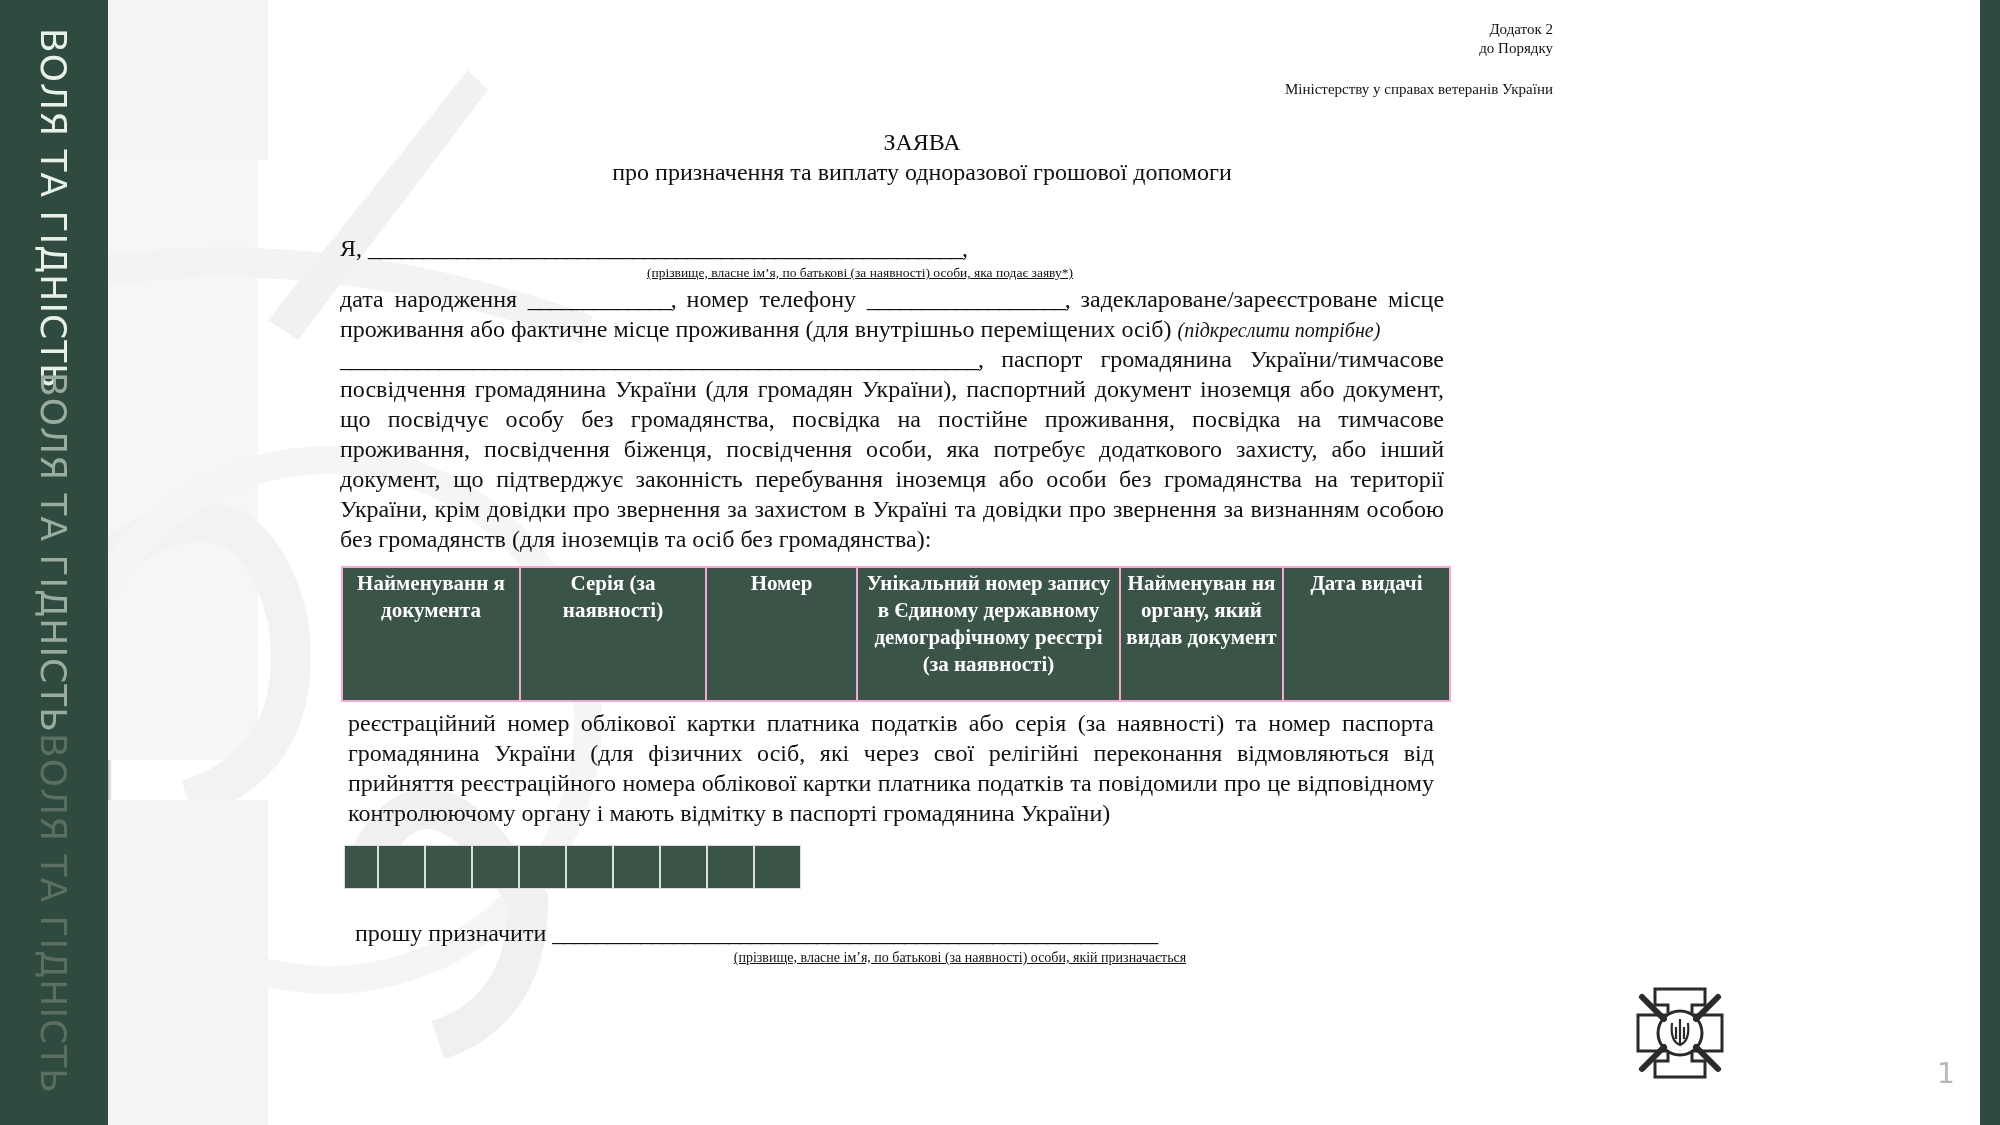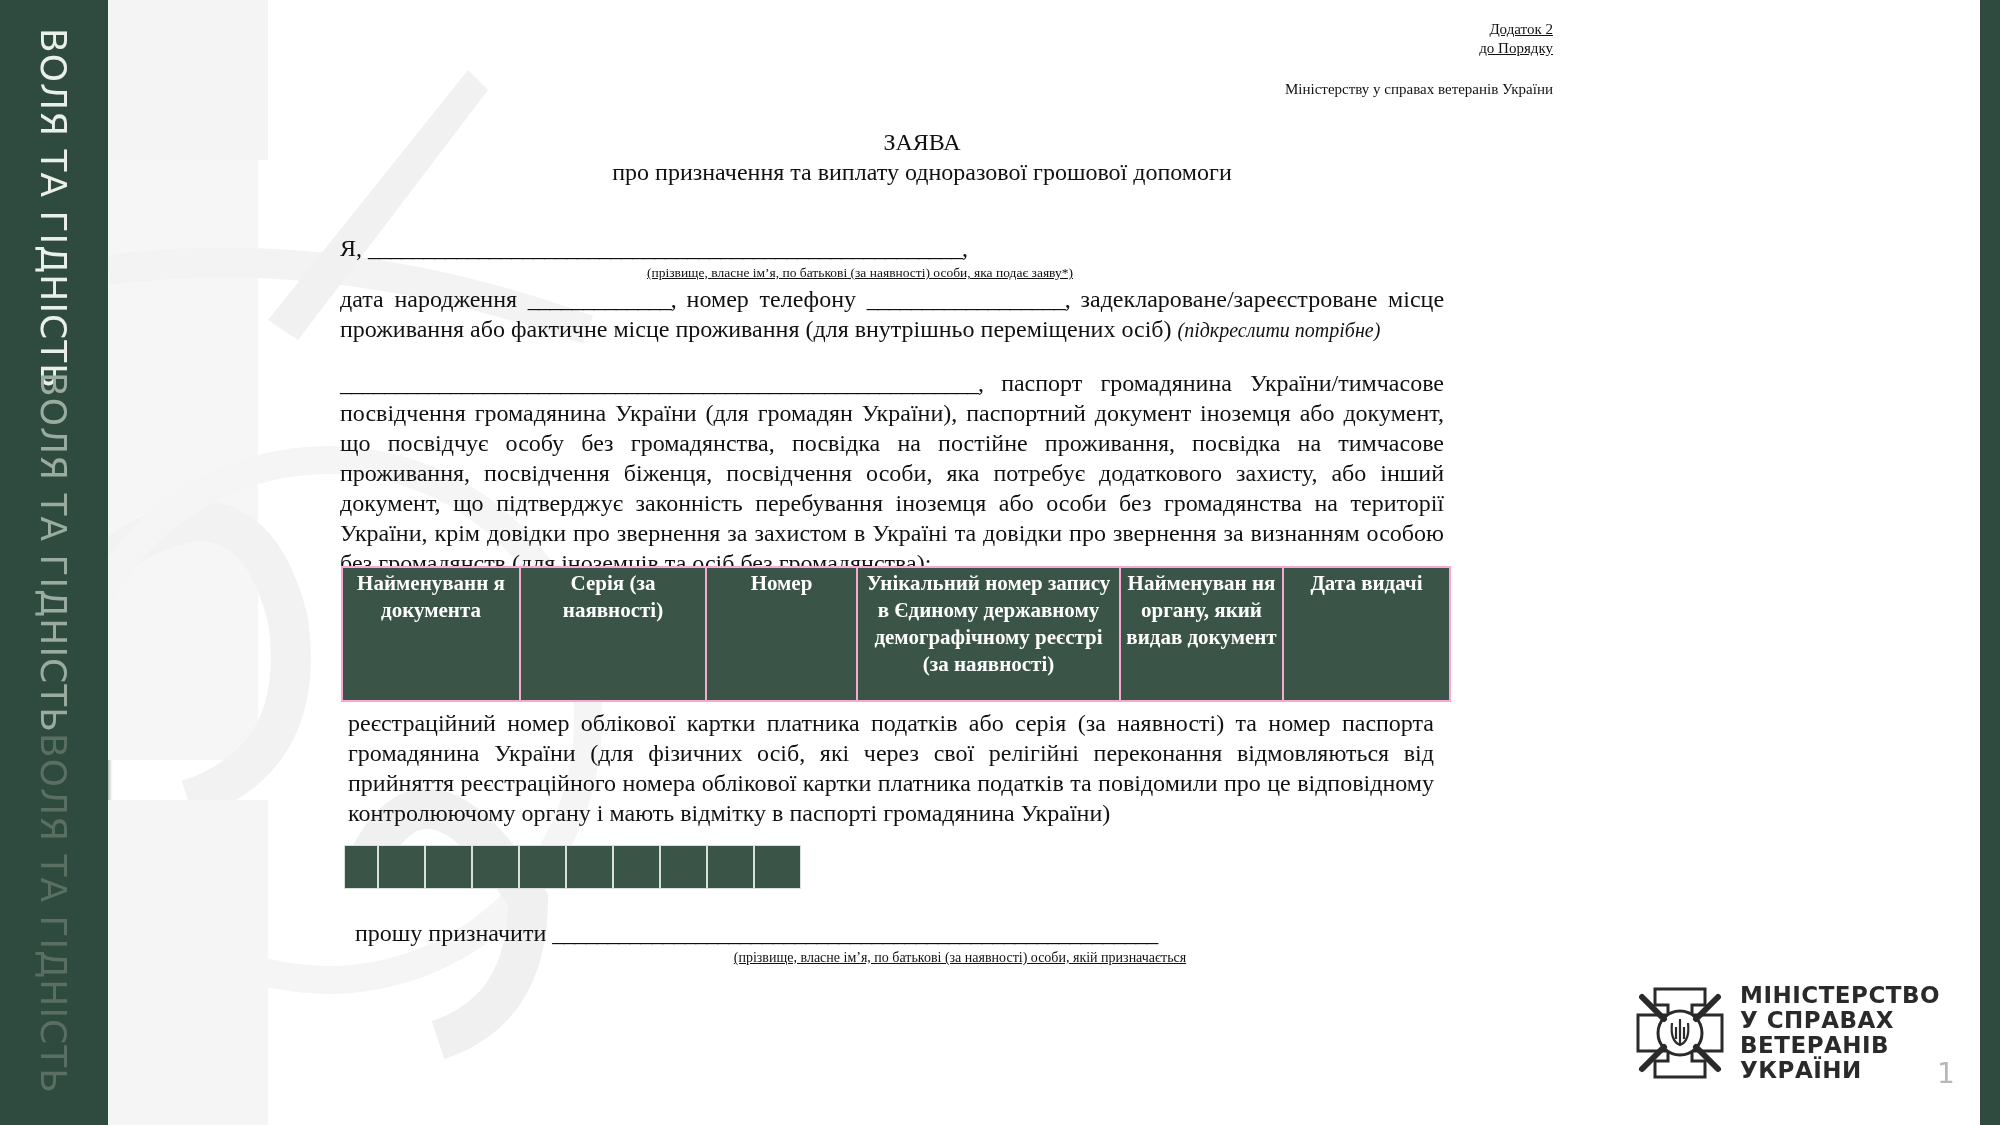--- a/index.html
+++ b/index.html
@@ -23,21 +23,21 @@
   }
   .slogan.s1 { top: 28px; color: #e9efe9; }
   .slogan.s2 { top: 372px; color: #9aab9f; }
   .slogan.s3 { top: 733px; color: #5a6f62; }
   .right-bar {
     position: absolute; right: 0; top: 0; width: 20px; height: 1125px;
     background: #2f4a3e;
   }
   .watermark { position: absolute; left: 108px; top: 0; width: 520px; height: 1125px; pointer-events: none; }
 
-  .addendum { position: absolute; right: 447px; top: 20px; text-align: right; font-size: 15px; line-height: 19px; text-decoration: underline; }
+  .addendum { position: absolute; right: 447px; top: 20px; text-align: right; font-size: 15px; line-height: 19px; }
   .ministry-line { position: absolute; right: 447px; top: 81px; font-size: 15px; }
 
   .title-block { position: absolute; left: 340px; width: 1164px; top: 127px; text-align: center; font-size: 24px; line-height: 30px; }
 
   .para { position: absolute; left: 340px; width: 1104px; font-size: 24px; line-height: 30px; text-align: justify; }
   .note-small { font-size: 20px; font-style: italic; }
   .caption { position: absolute; text-align: center; font-size: 14px; line-height: 20px; text-decoration: underline; }
   .blank { letter-spacing: -1px; }
 
   .doc-table { position: absolute; left: 341px; top: 566px; border-collapse: collapse; }
@@ -96,21 +96,21 @@
 
 <div class="para" style="top:284px;">
   <span>дата народження</span>
   <span class="blank">_____________,</span>
   <span>номер телефону</span>
   <span class="blank">__________________,</span>
   <span>задеклароване/зареєстроване місце проживання або фактичне місце проживання (для внутрішньо переміщених осіб)</span>
   <span class="note-small">(підкреслити потрібне)</span>
 </div>
 
-<div class="para" style="top:344px;margin-top:24px;">
+<div class="para" style="top:344px;">
   <span class="blank">__________________________________________________________,</span>
   <span>паспорт громадянина України/тимчасове посвідчення громадянина України (для громадян України), паспортний документ іноземця або документ, що посвідчує особу без громадянства, посвідка на постійне проживання, посвідка на тимчасове проживання, посвідчення біженця, посвідчення особи, яка потребує додаткового захисту, або інший документ, що підтверджує законність перебування іноземця або особи без громадянства на території України, крім довідки про звернення за захистом в Україні та довідки про звернення за визнанням особою без громадянств (для іноземців та осіб без громадянства):</span>
 </div>
 
 <table class="doc-table">
   <tbody>
       <tr>
     <th style="width:168px;">Найменуванн я  документа</th>
     <th style="width:176px;">Серія (за наявності)</th>
     <th style="width:141px;">Номер</th>
@@ -147,21 +147,15 @@
 <div class="logo">
   <svg width="100" height="100" viewBox="0 0 100 100">
     <path d="M25 6 H75 V22 H62 V32 H92 V68 H62 V78 H75 V94 H25 V78 H38 V68 H8 V32 H38 V22 H25 Z" fill="none" stroke="#2a2a2a" stroke-width="3"></path>
     <circle cx="50" cy="50" r="22" fill="#fff" stroke="#2a2a2a" stroke-width="3"></circle>
     <line x1="12" y1="14" x2="34" y2="36" stroke="#2a2a2a" stroke-width="6" stroke-linecap="round"></line>
     <line x1="88" y1="14" x2="66" y2="36" stroke="#2a2a2a" stroke-width="6" stroke-linecap="round"></line>
     <line x1="12" y1="86" x2="34" y2="64" stroke="#2a2a2a" stroke-width="6" stroke-linecap="round"></line>
     <line x1="88" y1="86" x2="66" y2="64" stroke="#2a2a2a" stroke-width="6" stroke-linecap="round"></line>
     <path d="M50 36 L50 62 M42 40 Q40 58 50 62 Q60 58 58 40 M46 44 L46 56 M54 44 L54 56" stroke="#2a2a2a" stroke-width="2.2" fill="none"></path>
   </svg>
-  <div class="logo-text">
-    <div>МІНІСТЕРСТВО</div>
-    <div>У СПРАВАХ</div>
-    <div>ВЕТЕРАНІВ</div>
-    <div>УКРАЇНИ</div>
-  </div>
 </div>
 
 <div class="page-num">1</div>
 
 </body></html>

